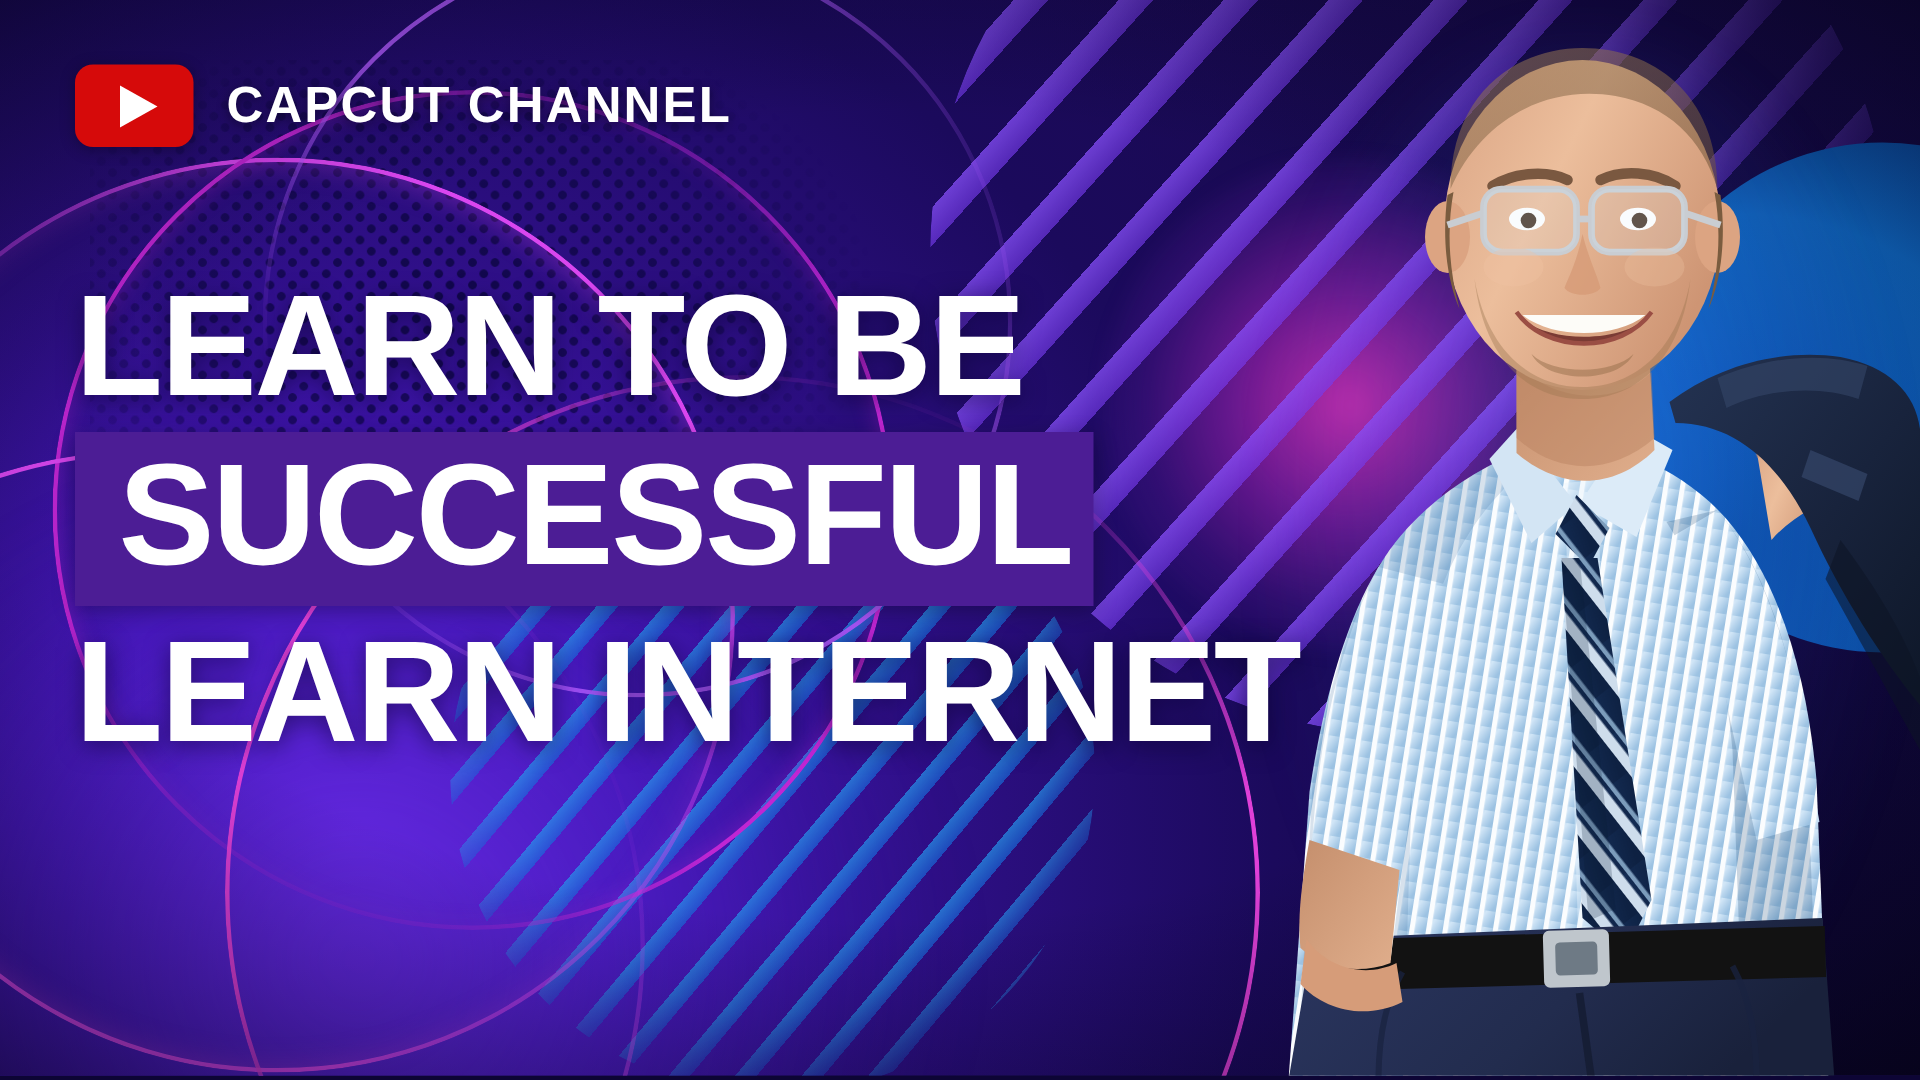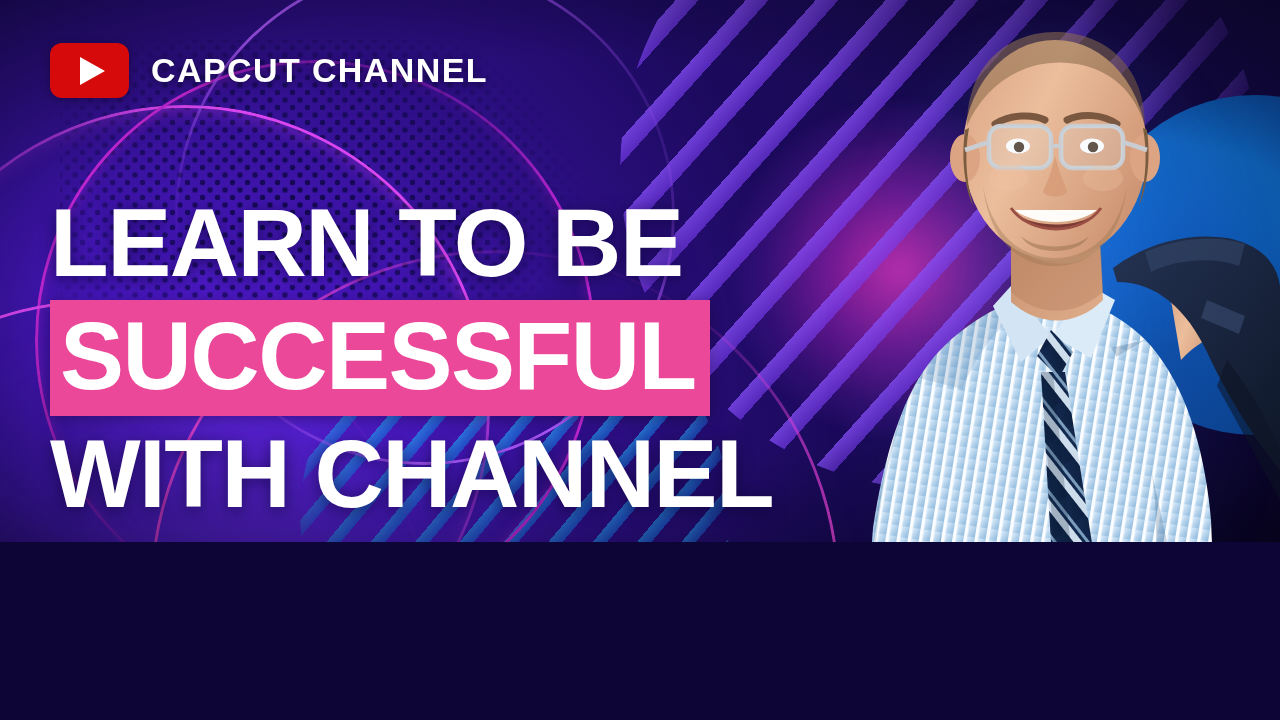--- a/index.html
+++ b/index.html
@@ -6,21 +6,21 @@
 
   html, body {
     width:1280px; height:720px;
     overflow:hidden;
     background:#0d0535;
     font-family:"Liberation Sans", sans-serif;
   }
 
   #thumbnail {
     position:relative;
-    width:1280px; height:542px;
+    width:1280px; height:717px;
     overflow:hidden;
     background:#160a4a;
   }
 
   
   .bg-layer { position:absolute; inset:0; pointer-events:none; }
 
   
   .bg-base {
     background:
@@ -181,36 +181,35 @@
     white-space:nowrap;
   }
 
   
   #headline {
     position:absolute;
     left:50px; top:183px;
     z-index:25;
     display:flex; flex-direction:column;
     align-items:flex-start;
-    margin-top:12px;
   }
   .hl-line {
     color:#fff;
     font-size:96px;
     font-weight:700;
     line-height:1.0;
     letter-spacing:-1.5px;
     white-space:nowrap;
     text-shadow:0 3px 16px rgba(8,2,40,0.55);
   }
 
   .hl-line.highlight {
-    background:#ec4899;
+    background:#4c1d95;
     color:#fff;
-    padding:8px 14px 12px 10px;
+    padding:8px 14px 12px 29px;
     margin:9px 0 10px -0px;
     text-shadow:none;
     box-shadow:0 3px 14px rgba(0,0,0,0.30);
   }
 
   
   #person {
     position:absolute;
     left:815px; top:0;
     width:465px; height:720px;
@@ -414,16 +413,16 @@
   <div id="channel-badge">
     <div id="yt-logo">
       <div class="play"></div>
     </div>
     <div id="channel-name">CAPCUT CHANNEL</div>
   </div>
 
   <div id="headline">
     <div class="hl-line">LEARN TO BE</div>
     <div class="hl-line highlight">SUCCESSFUL</div>
-    <div class="hl-line">WITH CHANNEL</div>
+    <div class="hl-line">LEARN INTERNET</div>
   </div>
 
 </div>
 
 </body></html>

